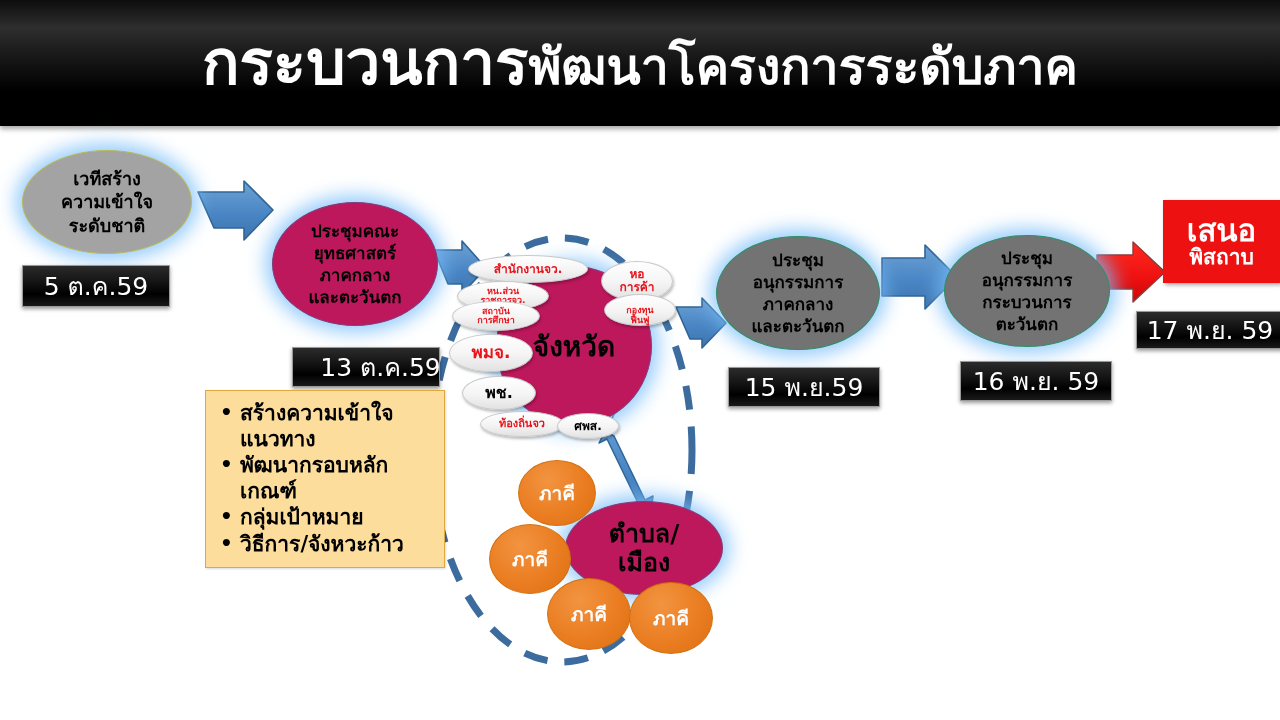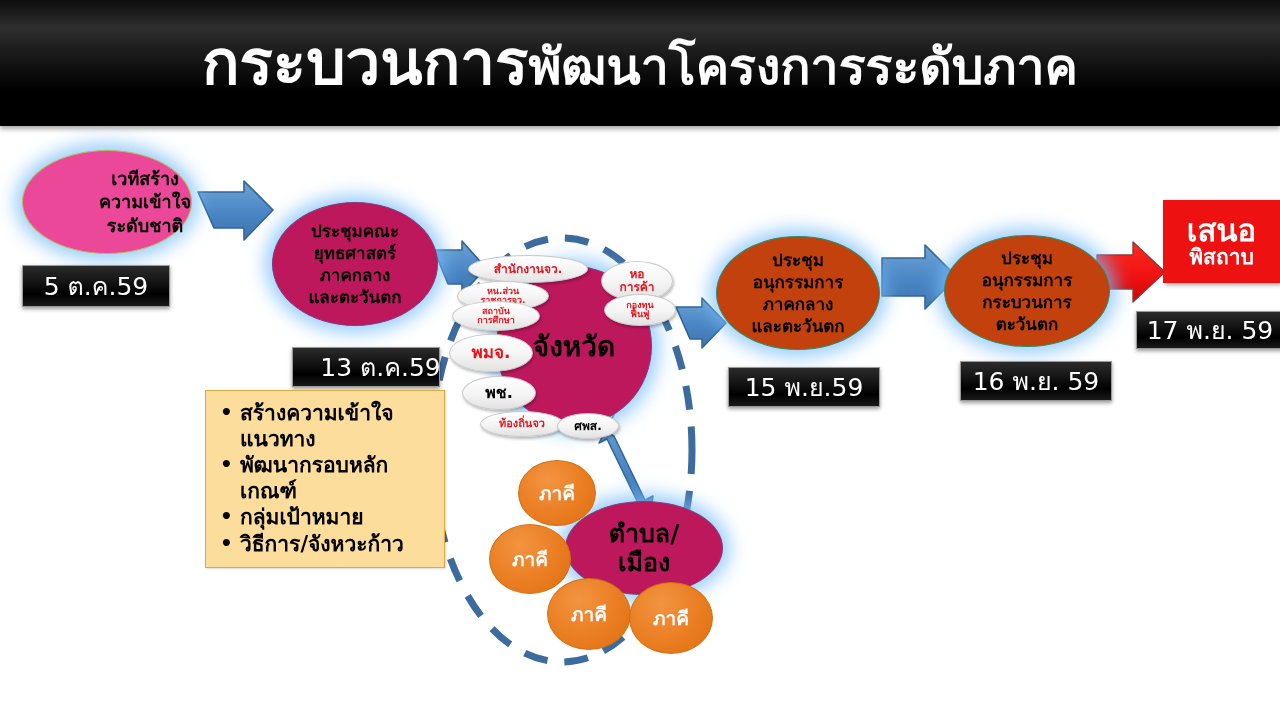--- a/index.html
+++ b/index.html
@@ -26,23 +26,23 @@
 
   
   .ellipse{
     position:absolute;border-radius:50%;
     display:flex;align-items:center;justify-content:center;
     text-align:center;font-weight:bold;color:#000;
     box-sizing:border-box;
   }
   .glow{box-shadow:0 0 18px 7px rgba(120,190,250,.75);}
 
-  .yellow{background:#ec4899;border:1px solid #b9b95a;justify-content:flex-end;}
+  .yellow{background:#a3a3a3;border:1px solid #b9b95a;}
   .pink{background:#be185d;border:1px solid #7d3f7d;}
-  .green{background:#c2410c;border:1px solid #2c8f66;}
+  .green{background:#737373;border:1px solid #2c8f66;}
   .orange{
     background:radial-gradient(circle at 38% 30%,#f29441 0%,#ea7d21 55%,#dd6f12 100%);
     border:1px solid #d2700f;color:#fff;
   }
   .white-pill{
     background:linear-gradient(180deg,#ffffff 0%,#f4f4f4 55%,#e2e2e2 100%);
     border:1px solid #c9c9c9;
     box-shadow:1px 2px 3px rgba(0,0,0,.28);
     color:#000;font-weight:bold;line-height:1.05;
   }
@@ -198,21 +198,21 @@
     <span>ศพส.</span>
   </div>
 
   <div class="ellipse white-pill" style="left:601px;top:261px;width:72px;height:40px;font-size:12px;">
     <div>
       <div class="red-txt">หอ</div>
       <div class="red-txt">การค้า</div>
     </div>
   </div>
 
-  <div class="ellipse white-pill" style="left:604px;top:294px;width:72px;height:32px;font-size:9px;">
+  <div class="ellipse white-pill" style="left:604px;top:294px;width:72px;height:32px;font-size:9px;align-items:flex-end;">
     <div>
       <div class="red-txt">กองทุน</div>
       <div class="red-txt">ฟื้นฟู</div>
     </div>
   </div>
 
   <div class="ellipse pink glow" style="left:565px;top:501px;width:158px;height:94px;font-size:25px;line-height:1.16;">
     <div>
       <div>ตำบล/</div>
       <div>เมือง</div>

